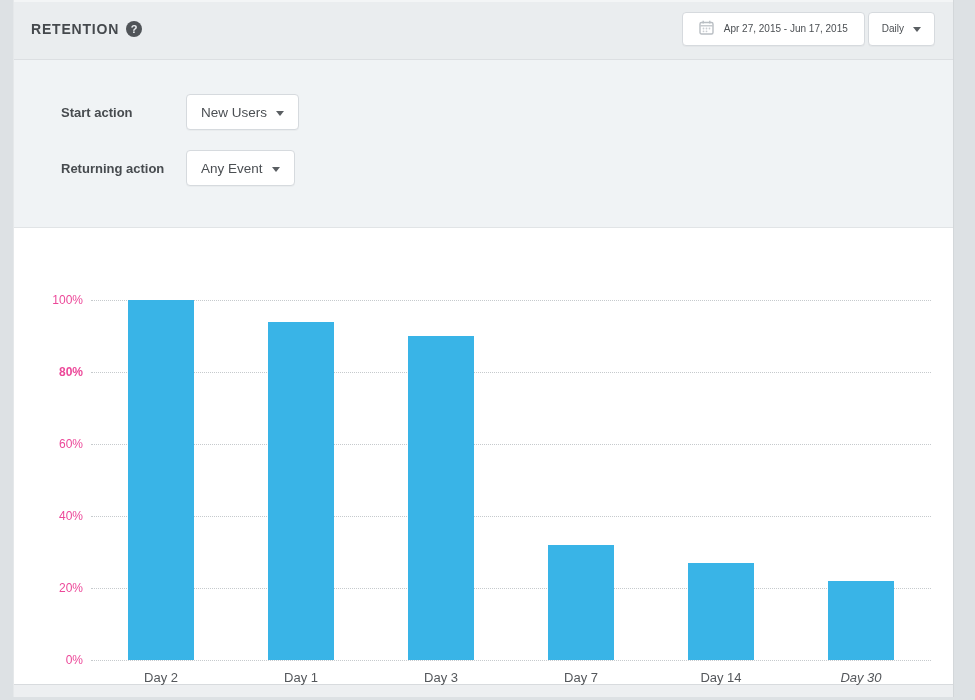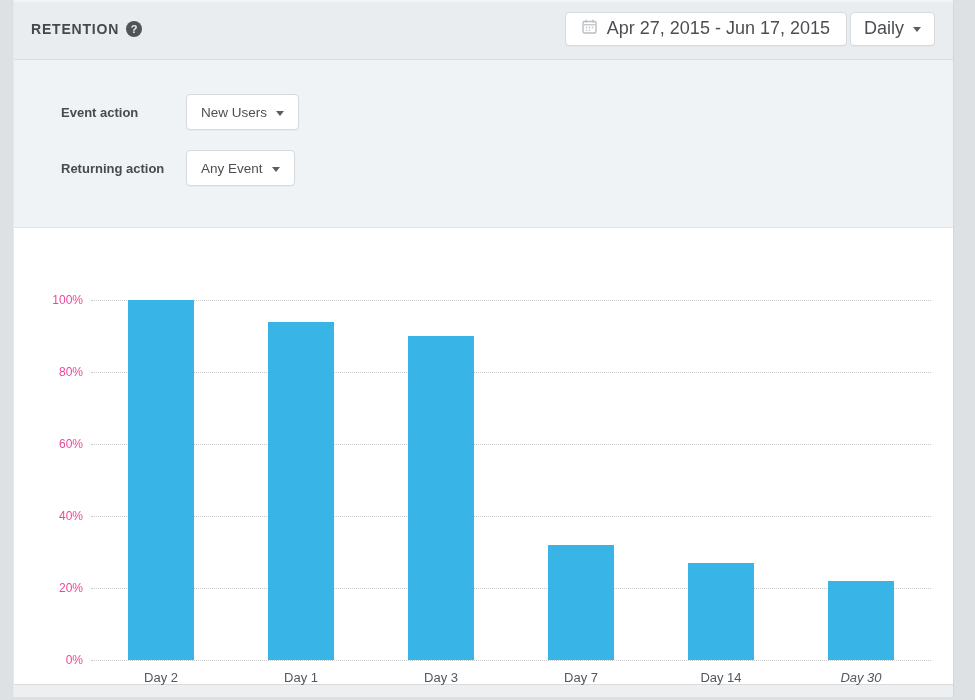--- a/index.html
+++ b/index.html
@@ -56,21 +56,21 @@
     letter-spacing: 0;
   }
   .hdr-spacer { flex: 1; }
   .btn {
     background: #ffffff;
     border: 1px solid #d6dade;
     border-radius: 4px;
     height: 34px;
     display: inline-flex;
     align-items: center;
-    font-size: 18px;
+    font-size: 10px;
     color: #4b4f53;
     box-shadow: 0 1px 1px rgba(0,0,0,0.03);
     cursor: pointer;
   }
   .btn-date { padding: 0 16px; }
   .btn-date .cal { margin-right: 10px; }
   .btn-daily { padding: 0 13px; margin-left: 3px; }
   .caret {
     display: inline-block;
     width: 0; height: 0;
@@ -188,21 +188,21 @@
     </div>
 
     <div class="btn btn-daily">
       <span>Daily</span>
       <span class="caret"></span>
     </div>
   </div>
 
   <div class="filters">
     <div class="filter-row">
-      <div class="filter-label">Event action</div>
+      <div class="filter-label">Start action</div>
       <div class="select-btn">
         <span>New Users</span>
         <span class="caret"></span>
       </div>
     </div>
     <div class="filter-row">
       <div class="filter-label">Returning action</div>
       <div class="select-btn">
         <span>Any Event</span>
         <span class="caret"></span>
@@ -213,21 +213,21 @@
   <div class="chart-section" id="chart">
       <div class="gridline" style="top: 432px;"></div>
       <div class="ytick" style="top: 432px; left: 9px;">0%</div>
       <div class="gridline" style="top: 360px;"></div>
       <div class="ytick" style="top: 360px; left: 9px;">20%</div>
       <div class="gridline" style="top: 288px;"></div>
       <div class="ytick" style="top: 288px; left: 9px;">40%</div>
       <div class="gridline" style="top: 216px;"></div>
       <div class="ytick" style="top: 216px; left: 9px;">60%</div>
       <div class="gridline" style="top: 144px;"></div>
-      <div class="ytick" style="top: 144px; left: 9px;">80%</div>
+      <div class="ytick" style="top: 144px; left: 9px; font-weight: bold;">80%</div>
       <div class="gridline" style="top: 72px;"></div>
       <div class="ytick" style="top: 72px; left: 9px;">100%</div>
       <div class="bar" style="left: 114px; top: 72px; height: 360px; background: rgb(57, 180, 231);"></div>
       <div class="xtick" style="left: 87px; top: 442px;">Day 2</div>
       <div class="bar" style="left: 254px; top: 93.6px; height: 338.4px; background: rgb(57, 180, 231);"></div>
       <div class="xtick" style="left: 227px; top: 442px;">Day 1</div>
       <div class="bar" style="left: 394px; top: 108px; height: 324px; background: rgb(57, 180, 231);"></div>
       <div class="xtick" style="left: 367px; top: 442px;">Day 3</div>
       <div class="bar" style="left: 534px; top: 316.8px; height: 115.2px; background: rgb(57, 180, 231);"></div>
       <div class="xtick" style="left: 507px; top: 442px;">Day 7</div>

